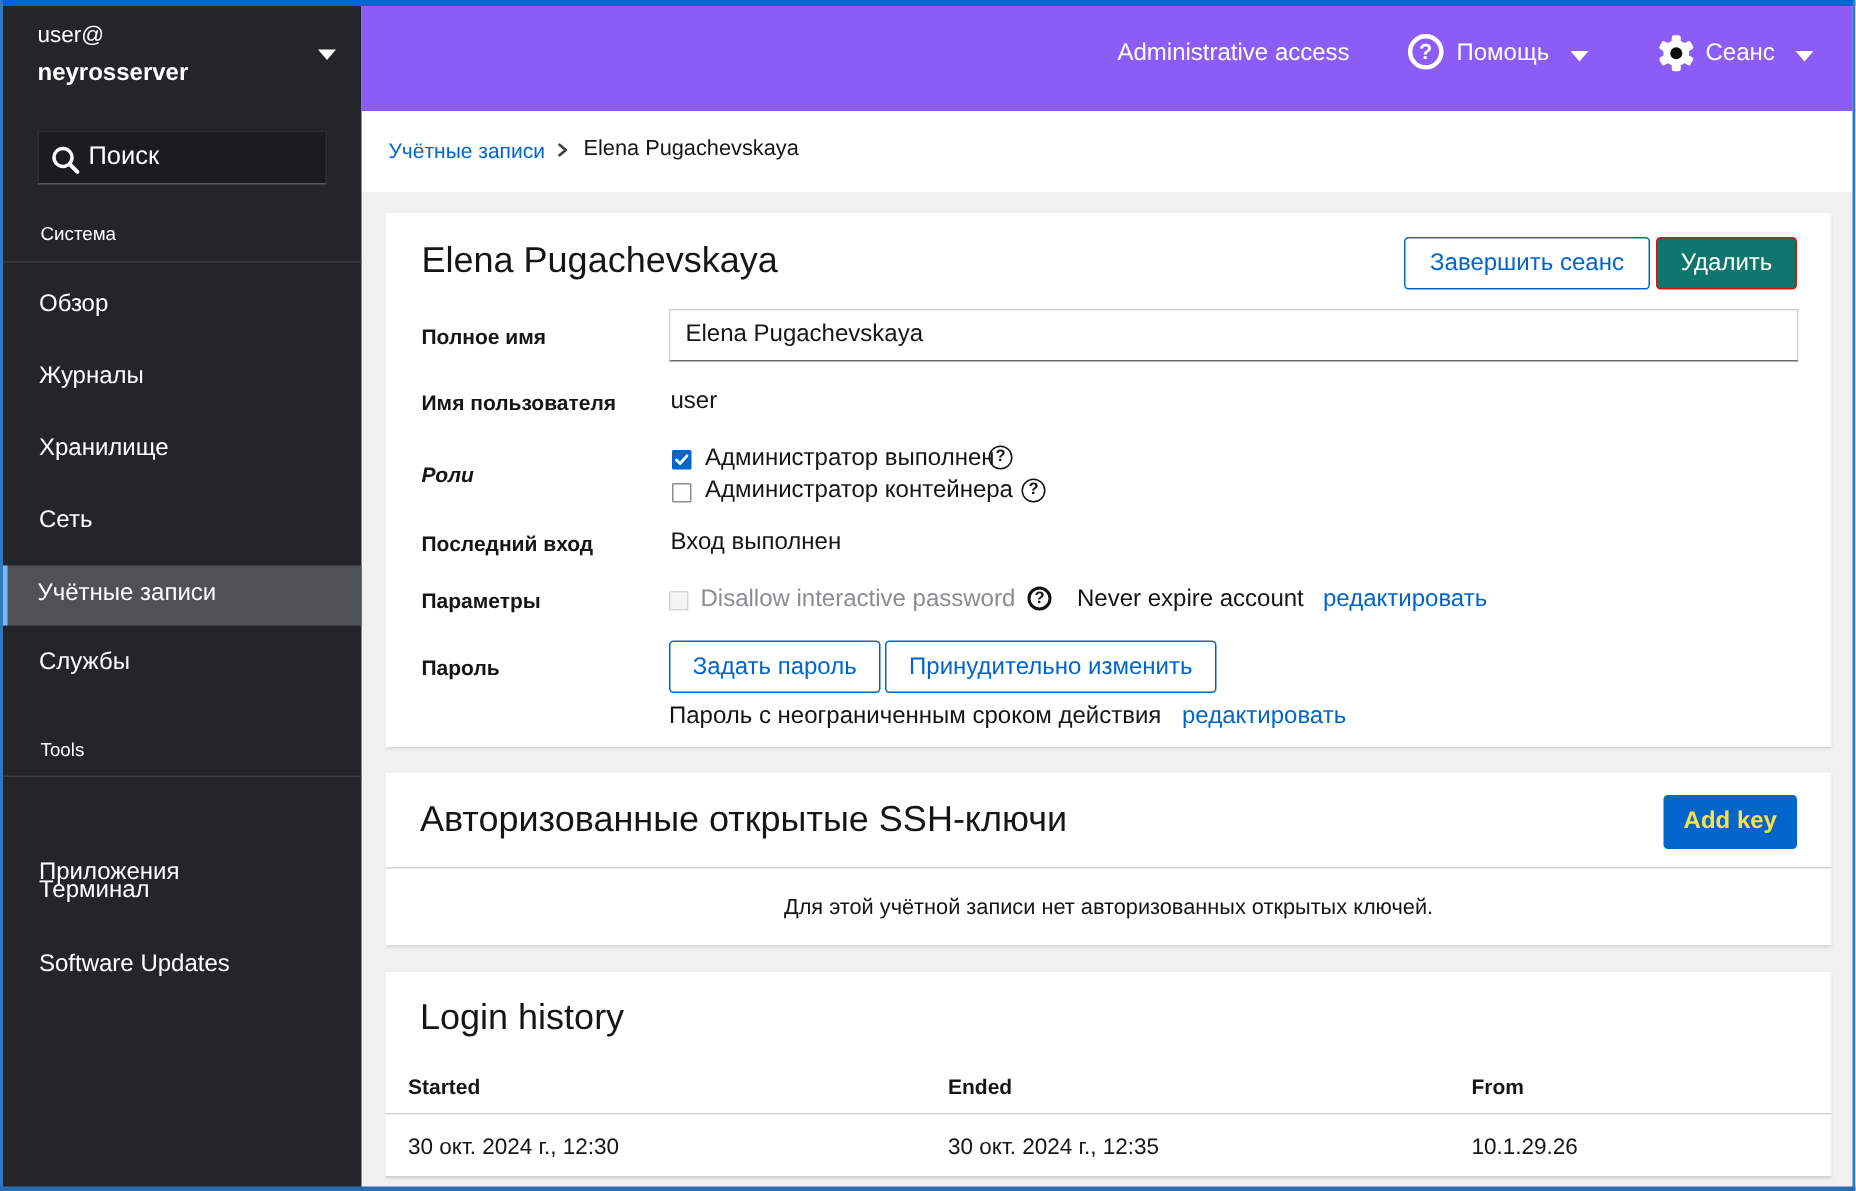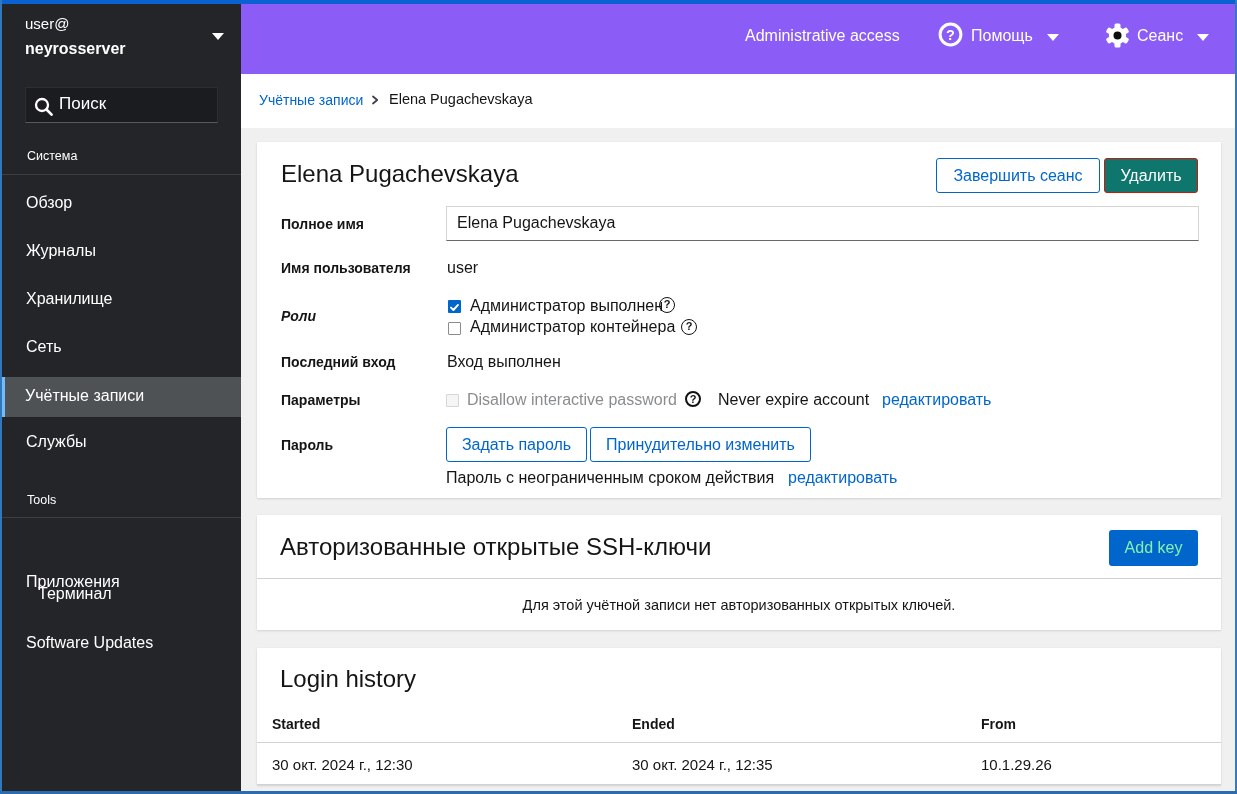--- a/index.html
+++ b/index.html
@@ -53,21 +53,21 @@
   <div class="t navitem" style="left:26px; top:194px;">Обзор</div>
   <div class="t navitem" style="left:26px; top:242px;">Журналы</div>
   <div class="t navitem" style="left:26px; top:290px;">Хранилище</div>
   <div class="t navitem" style="left:26px; top:338px;">Сеть</div>
   <div style="position:absolute; left:0; top:377px; width:241px; height:40px; background:#4f5255; border-left:5.5px solid #73bcf7;"></div>
   <div class="t navitem" style="left:25px; top:387px;">Учётные записи</div>
   <div class="t navitem" style="left:26px; top:433px;">Службы</div>
   <div class="t navlabel" style="left:27px; top:493px; font-weight:normal;">Tools</div>
   <div class="sdiv" style="top:517px;"></div>
   <div class="t navitem" style="left:26px; top:536px;margin-top:37px;">Приложения</div>
-  <div class="t navitem" style="left:26px; top:585px;margin-left:12px;">Терминал</div>
+  <div class="t navitem" style="left:26px; top:585px;">Терминал</div>
   <div class="t navitem" style="left:26px; top:634px;">Software Updates</div>
 </div>
 
 <div id="masthead" class="abs">
   <div class="t" style="left:504px; top:23px;">Administrative access</div>
   <svg style="position:absolute; left:697px; top:18px;" width="25" height="25" viewBox="0 0 25 25">
     <circle cx="12.5" cy="12.5" r="10.4" fill="none" stroke="#fff" stroke-width="3"></circle>
     <text x="12.5" y="17.6" text-anchor="middle" font-size="14.5" font-weight="bold" fill="#fff" font-family="Liberation Sans">?</text>
   </svg>
   <div class="t" style="left:730px; top:23px;">Помощь</div>
@@ -132,21 +132,21 @@
 
   <div class="lbl" style="left:24px; top:294px;">Пароль</div>
   <div class="btn-sec" style="left:333px; top:285px; width:221px; height:35px;">Принудительно изменить</div>
   <div class="btn-sec" style="left:189px; top:285px; width:141px; height:35px;">Задать пароль</div>
   <div class="val" style="left:189px; top:326px;">Пароль с неограниченным сроком действия</div>
   <div class="val link" style="left:531px; top:326px;">редактировать</div>
 </div>
 
 <div class="card" style="left:257px; top:515px; width:964px; height:115px;">
   <div style="position:absolute; left:23px; top:18px; font-size:24px; color:#151515; line-height:28px;">Авторизованные открытые SSH-ключи</div>
-  <div style="position:absolute; left:852px; top:15px; width:89px; height:36px; background:#0066cc; border-radius:3px; color:#86efac; font-size:16px; display:flex; align-items:center; justify-content:center;">Add key</div>
+  <div style="position:absolute; left:852px; top:15px; width:89px; height:36px; background:#0066cc; border-radius:3px; color:#fde047; font-size:16px; display:flex; align-items:center; justify-content:center;font-weight:bold;">Add key</div>
   <div style="position:absolute; left:0; top:63px; width:964px; height:1px; background:#d2d2d2;"></div>
   <div style="position:absolute; left:0; top:82px; width:964px; text-align:center; font-size:14.5px; color:#151515;">Для этой учётной записи нет авторизованных открытых ключей.</div>
 </div>
 
 <div class="card" style="left:257px; top:648px; width:964px; height:137px; border-bottom:1px solid #d2d2d2;">
   <div style="position:absolute; left:23px; top:17px; font-size:24px; color:#151515; line-height:28px;">Login history</div>
   <div class="lbl" style="left:15px; top:67px;">Started</div>
   <div class="lbl" style="left:375px; top:67px;">Ended</div>
   <div class="lbl" style="left:724px; top:67px;">From</div>
   <div style="position:absolute; left:0; top:94px; width:964px; height:1px; background:#d2d2d2;"></div>

